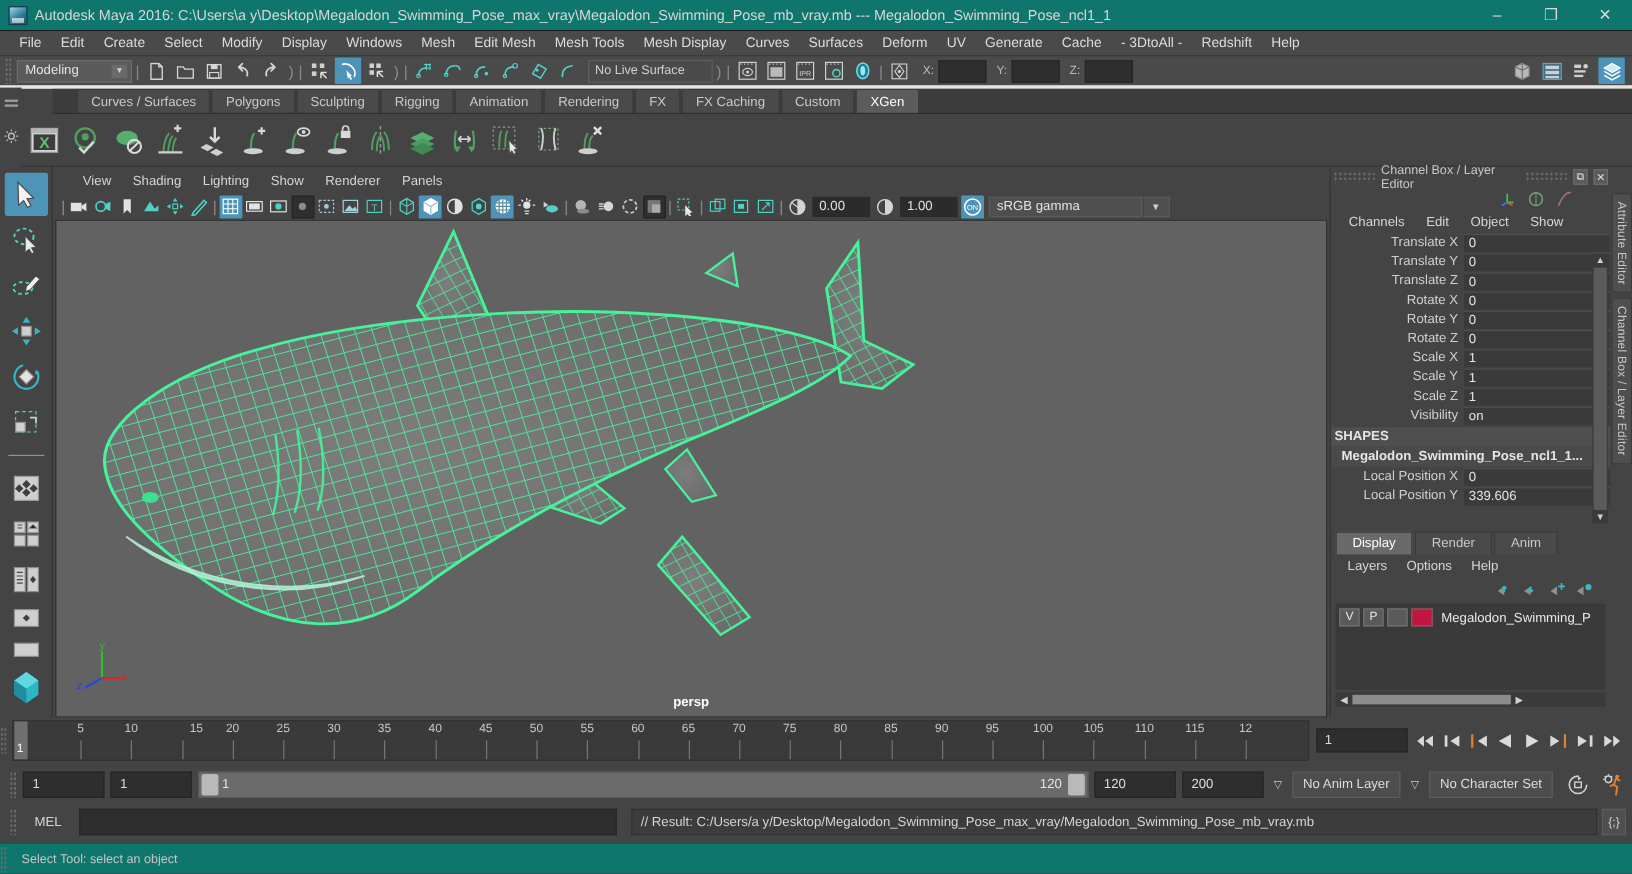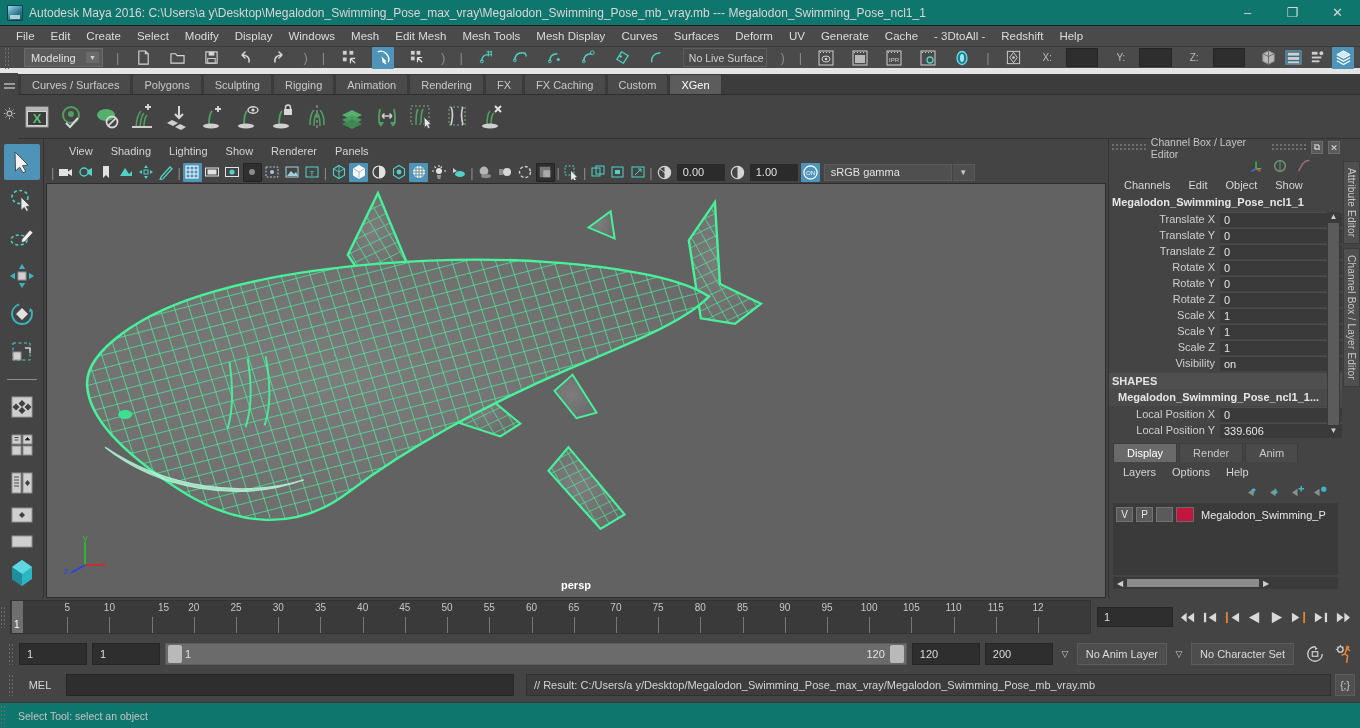--- a/index.html
+++ b/index.html
@@ -39,21 +39,21 @@
     height:21px; background:#4a4a4a; display:flex; align-items:center;
     padding-left:8px; border-bottom:1px solid #3a3a3a;
   }
   .menubar span{
     padding:0 8px; font-size:11.5px; color:#dcdcdc; line-height:21px; cursor:default;
   }
 
   
   .statusline{
     height:27px; background:#4a4a4a; display:flex; align-items:center;
-    padding-left:4px; gap:12px; border-bottom:6px solid #e5e5e5;
+    padding-left:4px; gap:2px; border-bottom:3px solid #e5e5e5;
   }
   .dotgrip{
     width:6px; height:22px; flex:none;
     background-image:radial-gradient(#6b6b6b 1px, transparent 1px);
     background-size:3px 4px;
   }
   .mode-select{
     width:96px;height:19px;background:#5a5a5a;border:1px solid #6a6a6a;
     display:flex;align-items:center;justify-content:space-between;
     padding:0 3px 0 6px;font-size:11px;color:#e2e2e2;margin-left:2px;
@@ -72,21 +72,21 @@
   }
   .numf{
     width:40px;height:19px;background:#2e2e2e;border:1px solid #262626;margin-left:2px;
   }
   .axl{ font-size:10px;color:#bdbdbd;margin-left:6px; }
   .rightblock{ margin-left:auto; display:flex; gap:3px; padding-right:6px; }
 
   
   .shelftabs{
     height:21px;background:#3c3c3c;display:flex;align-items:center;
-    padding-left:20px; border-bottom:1px solid #2e2e2e;
+    padding-left:20px; border-bottom:1px solid #2e2e2e;margin-left:44px;
   }
   .shelftabs .tb{
     height:20px;padding:0 11px;font-size:11px;color:#c9c9c9;
     display:flex;align-items:center;background:#4a4a4a;border:1px solid #3a3a3a;border-bottom:none;
     margin-right:1px;border-radius:2px 2px 0 0;
   }
   .shelftabs .tb.active{ background:#5c5c5c; color:#ffffff; }
 
   
   .shelfrow{
@@ -1030,21 +1030,20 @@
       </div>
 
       <div class="cbmenus">
         <span>Channels</span>
         <span>Edit</span>
         <span>Object</span>
         <span>Show</span>
       </div>
 
       <div class="cbbody">
-        <div class="cbnode">Megalodon_Swimming_Pose_ncl1_1</div>
 
         <div class="chrow">
           <div class="chlabel">Translate X</div>
           <div class="chval">0</div>
         </div>
         <div class="chrow">
           <div class="chlabel">Translate Y</div>
           <div class="chval">0</div>
         </div>
         <div class="chrow">

